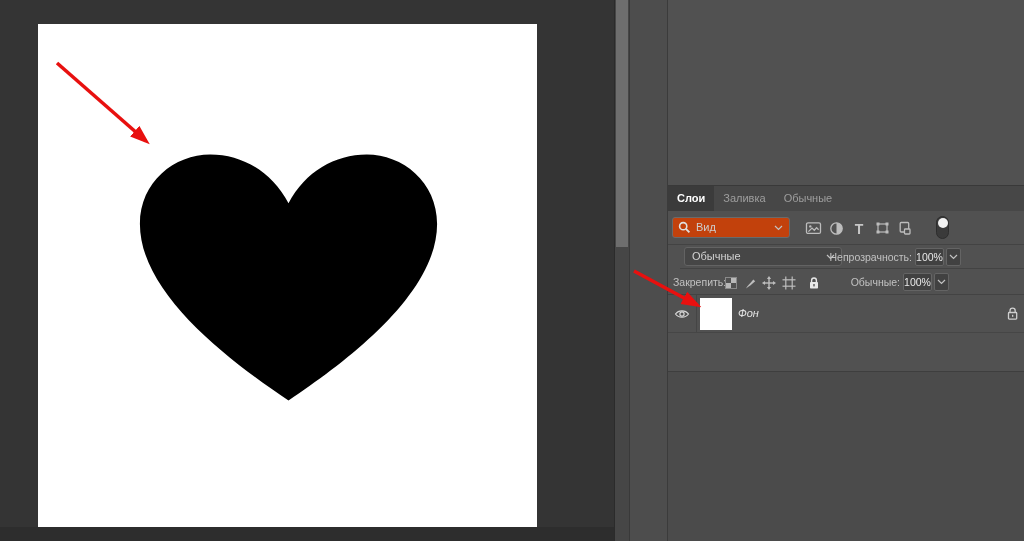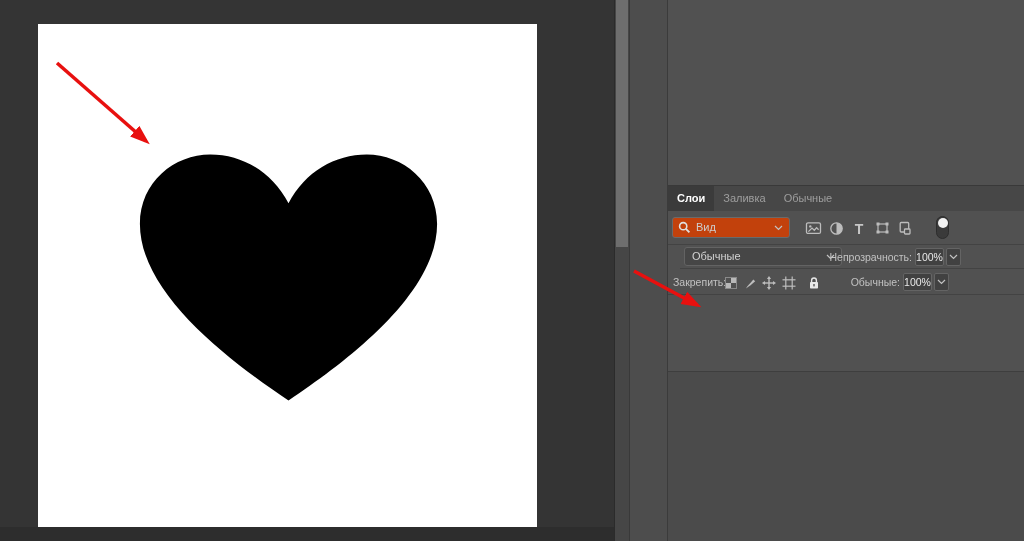--- a/index.html
+++ b/index.html
@@ -205,20 +205,37 @@
       <div class="chev-box" style="left:266px;top:4px;">
         <svg width="9" height="6" viewBox="0 0 9 6">
           <polyline points="1,1 4.5,4.5 8,1" fill="none" stroke="#c2c2c2" stroke-width="1.2"></polyline>
         </svg>
       </div>
     </div>
 
     <div class="layer-list">
 
 
+      <div class="layer-row">
+        <div class="eye-cell">
+          <svg width="16" height="12" viewBox="0 0 16 12">
+            <path d="M1.5,6 C4.5,1.8 11.5,1.8 14.5,6 C11.5,10.2 4.5,10.2 1.5,6 Z" fill="none" stroke="#d6d6d6" stroke-width="1.2"></path>
+            <circle cx="8" cy="6" r="2.1" fill="none" stroke="#d6d6d6" stroke-width="1.2"></circle>
+          </svg>
+        </div>
+        <div class="thumb white"></div>
+        <span class="layer-name bg-name">Фон</span>
+        <div class="row-lock">
+          <svg width="13" height="15" viewBox="0 0 13 15">
+            <path d="M4,6.5 V4.8 a2.6,2.6 0 0 1 5.2,0 V6.5" fill="none" stroke="#cfcfcf" stroke-width="1.3"></path>
+            <rect x="2.5" y="6.5" width="8.2" height="6.6" rx="0.8" fill="none" stroke="#cfcfcf" stroke-width="1.3"></rect>
+            <rect x="6" y="8.8" width="1.3" height="2" fill="#cfcfcf"></rect>
+          </svg>
+        </div>
+      </div>
 
     </div>
 
     <div class="panel-rest"></div>
   </div>
 
   <svg class="annotations" width="1024" height="541" viewBox="0 0 1024 541">
     <defs>
       <marker id="ah" markerUnits="userSpaceOnUse" markerWidth="20" markerHeight="16" refX="15" refY="8" orient="auto">
         <polygon id="arrowhead-poly" points="0,1 20,8 0,15" fill="#e8100f"></polygon>

